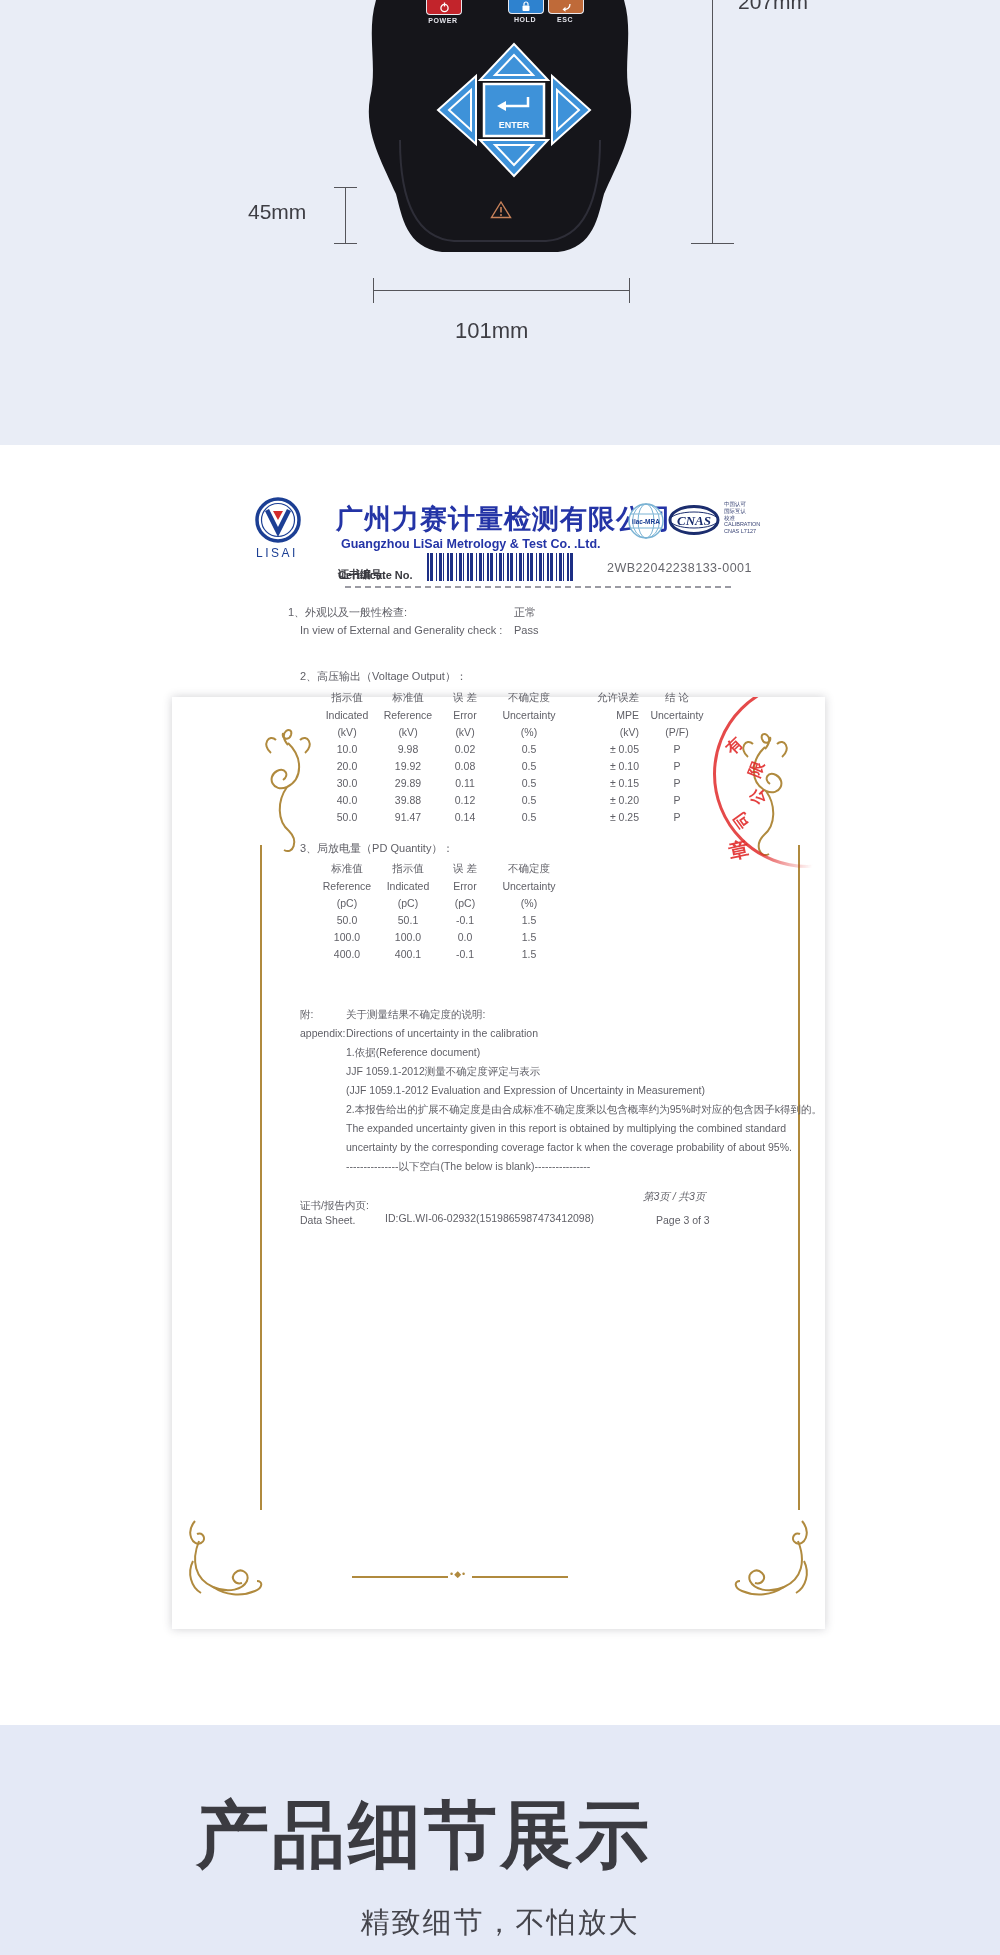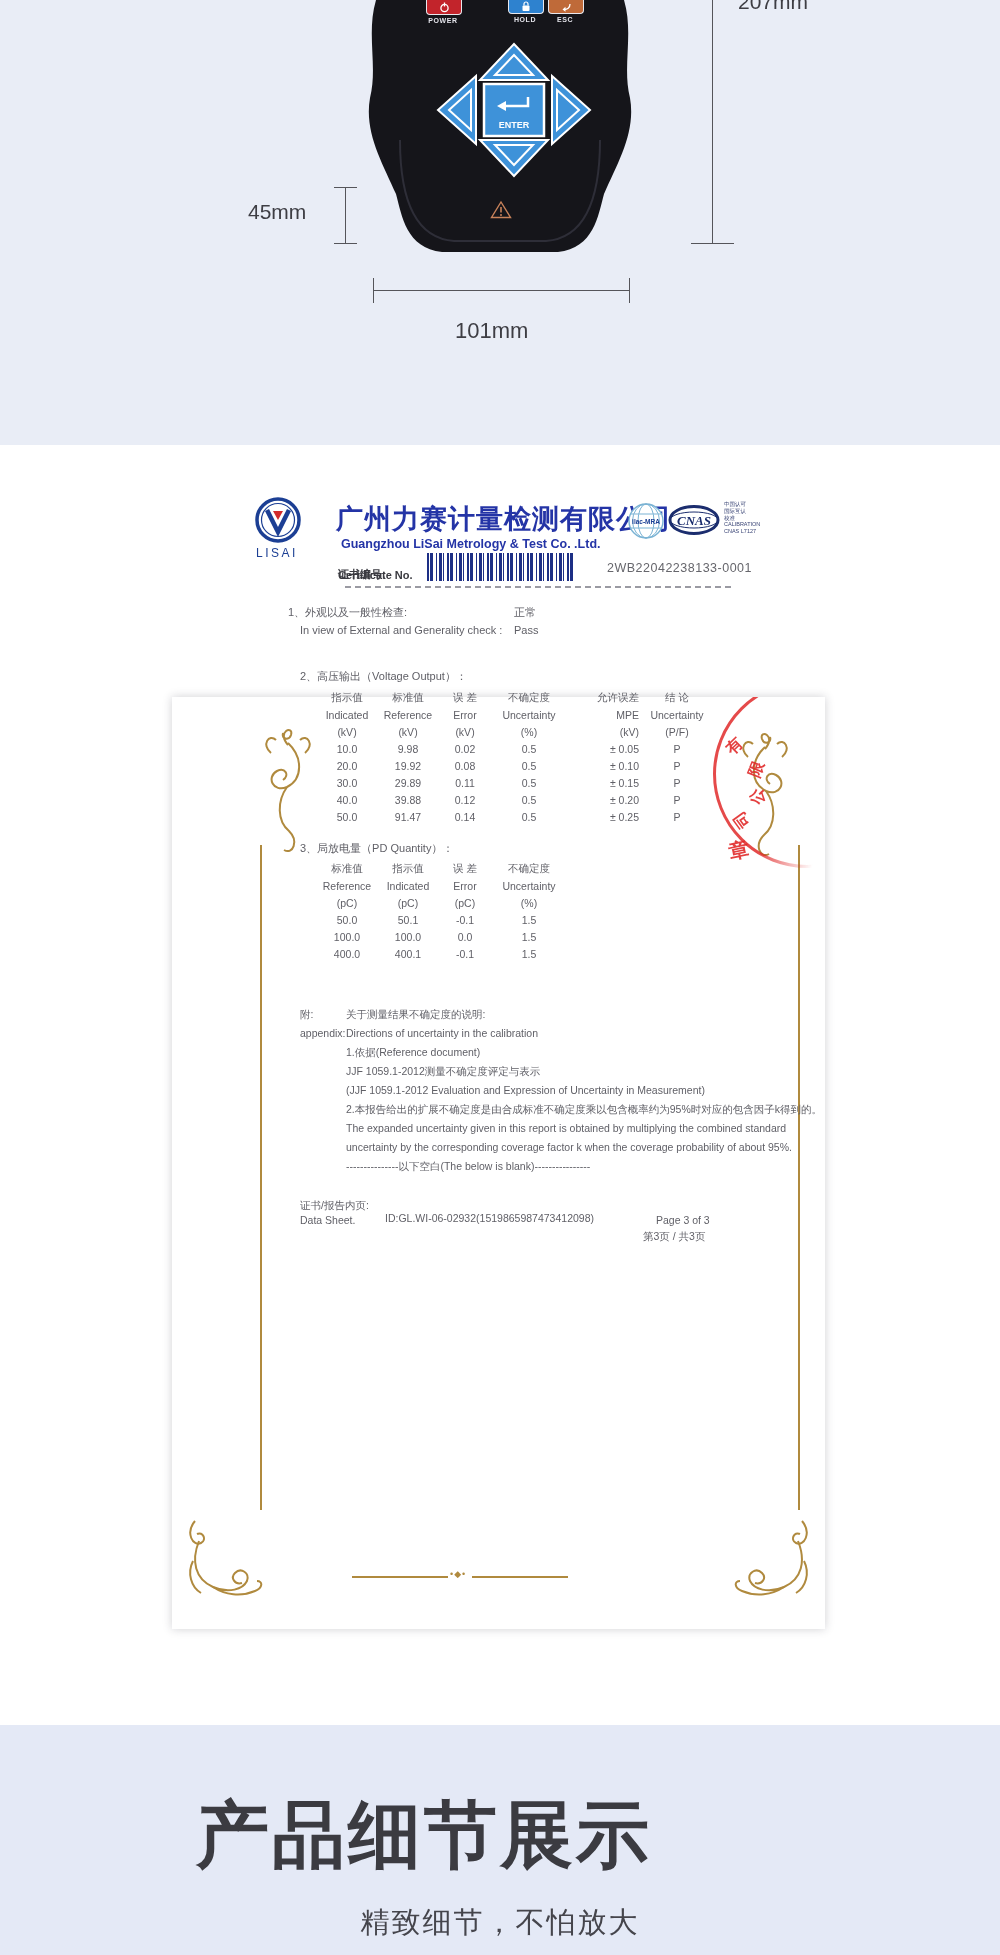--- a/index.html
+++ b/index.html
@@ -402,21 +402,21 @@
         </div>
         <div class="apx-line">
           <span></span>
           <span>---------------以下空白(The below is blank)----------------</span>
         </div>
       </div>
 
     <div class="abs foot-sm" style="left:300px;top:753px;">证书/报告内页:</div>
     <div class="abs foot-sm" style="left:300px;top:768px;">Data Sheet.</div>
     <div class="abs foot-sm" style="left:385px;top:766px;">ID:GL.WI-06-02932(1519865987473412098)</div>
-    <div class="abs foot-sm" style="left:643px;top:784px;">第3页 / 共3页</div>
+    <div class="abs foot-sm" style="left:643px;top:744px;font-style:italic;">第3页 / 共3页</div>
     <div class="abs foot-sm" style="left:643px;top:768px;margin-left:13px;">Page 3 of 3</div>
   </div>
 
   <div class="abs sec-bottom">
     <div class="abs banner-title">产品细节展示</div>
     <div class="abs banner-sub">精致细节，不怕放大</div>
   </div>
 
 </div>
 

